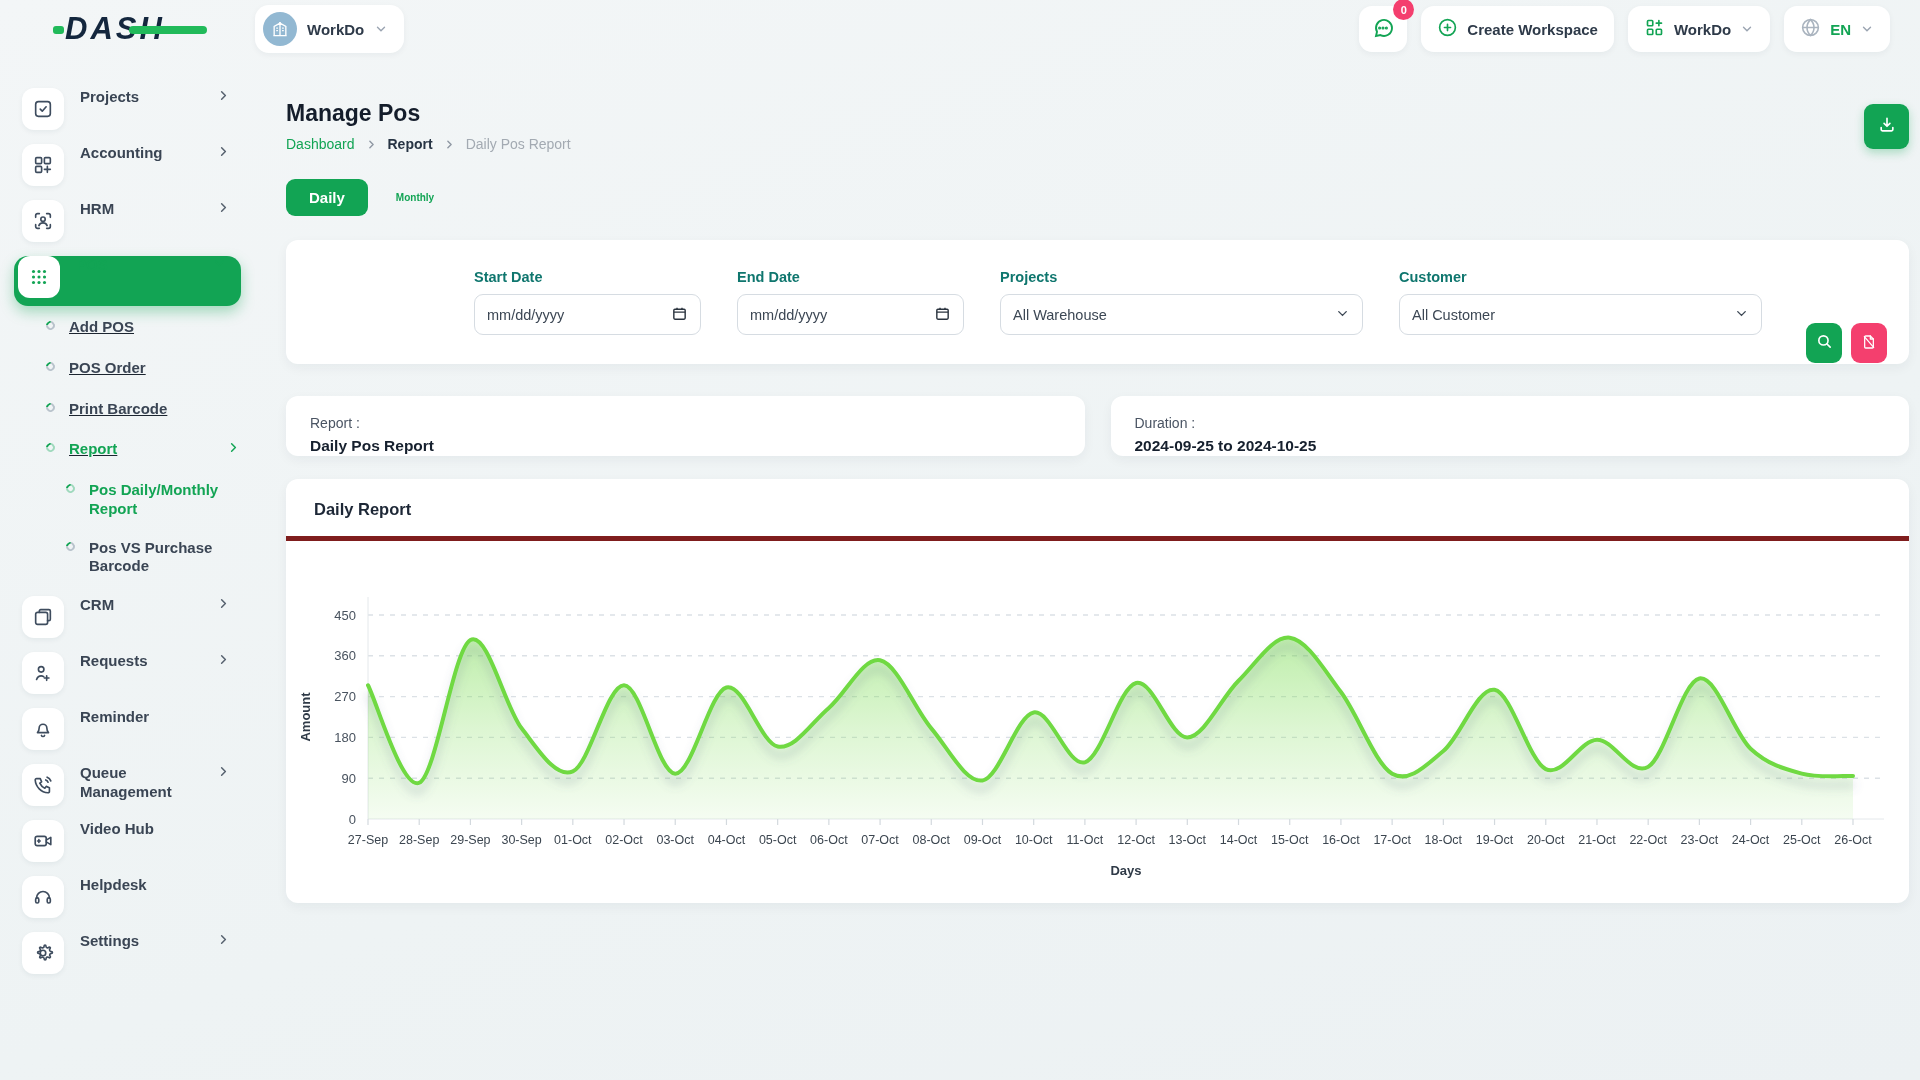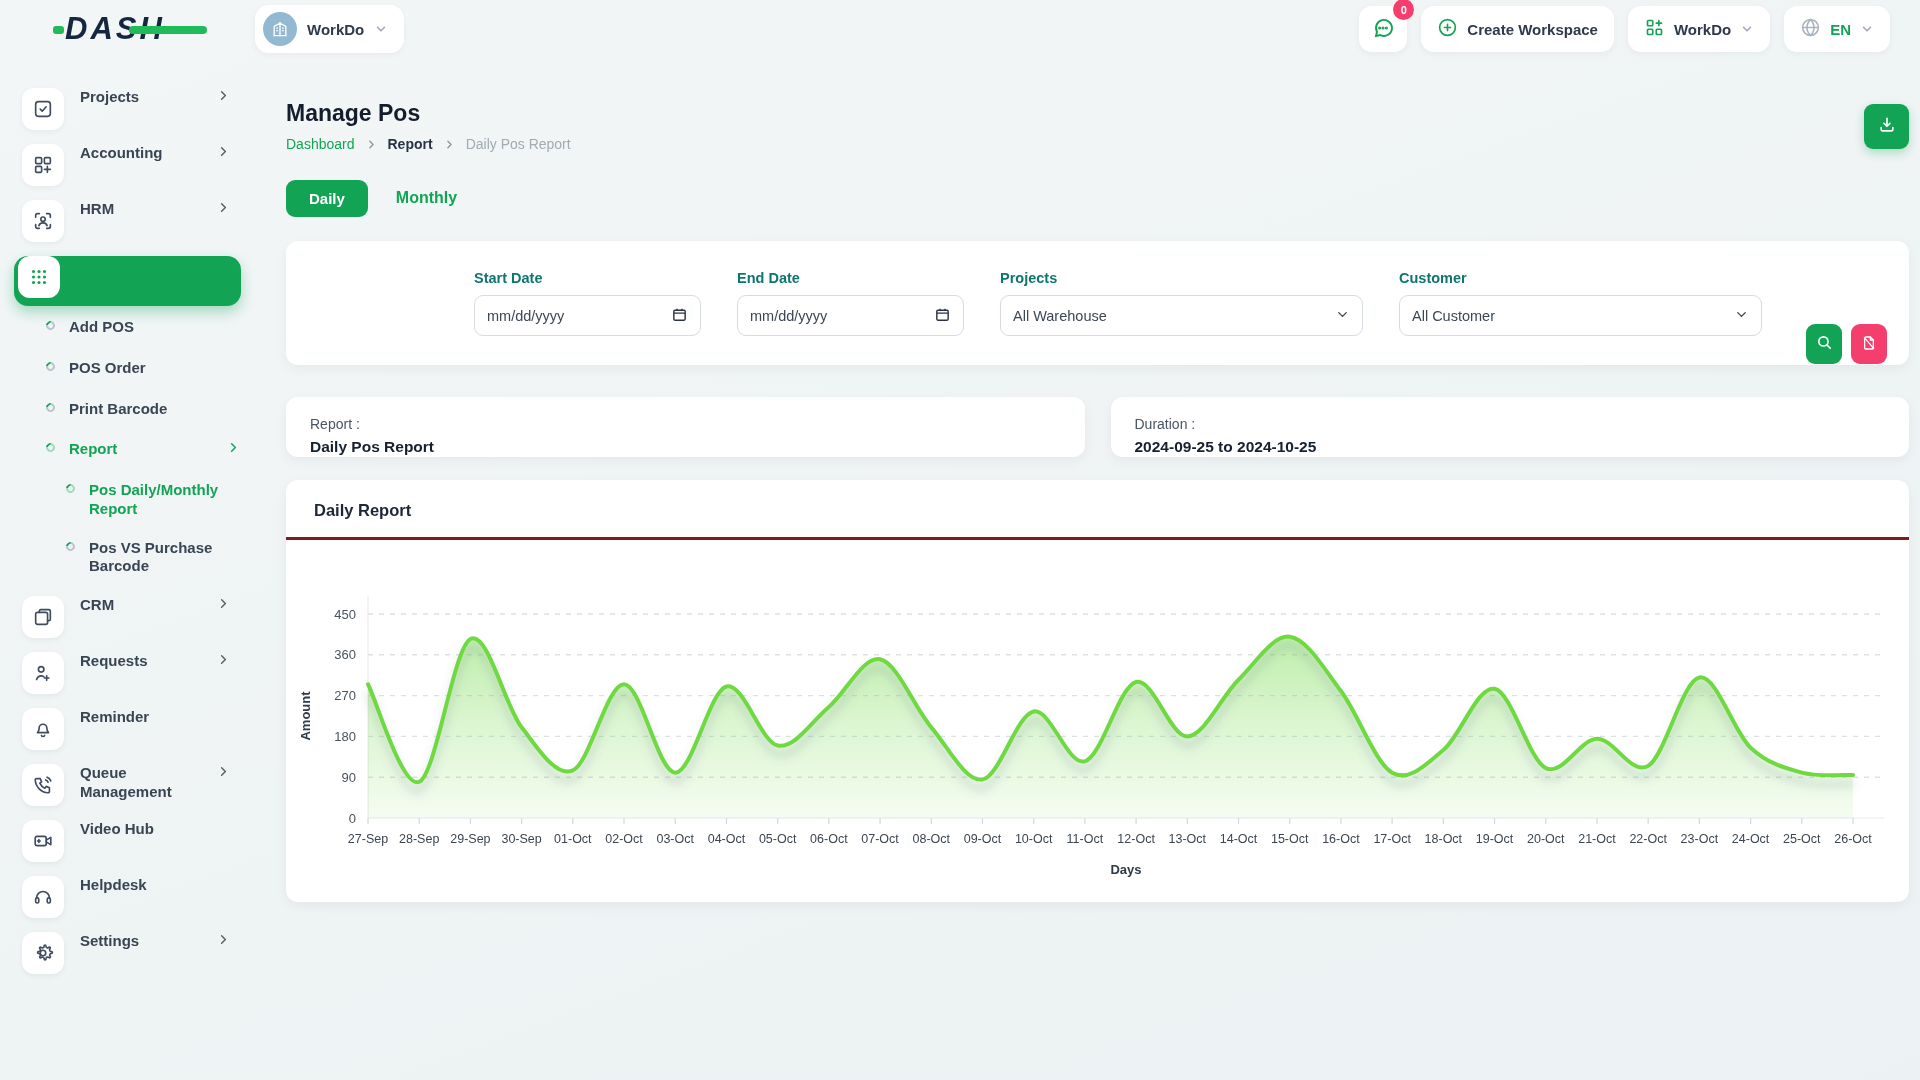--- a/index.html
+++ b/index.html
@@ -35,21 +35,21 @@
   .nav-item.level0 { margin-bottom:14px; padding:0 10px 0 8px; height:42px; }
   .icon-tile { width:42px; height:42px; border-radius:12px; background:#fff; box-shadow:0 2px 5px rgba(25,45,65,.06);
                display:flex; align-items:center; justify-content:center; color:#3e4c5e; flex:0 0 42px; }
   .nav-label { font-size:15px; font-weight:600; color:#3a4554; margin-left:16px; line-height:1.25; }
   .nav-item .chev { margin-left:auto; color:#56616e; display:flex; }
   .nav-item.pos-pill { background:#12a454; border-radius:14px; height:50px; margin:2px 0 12px 0; padding:0 14px 0 4px;
                        box-shadow:0 6px 14px rgba(18,164,84,.35); }
   .nav-item.pos-pill .nav-label { color:#fff; }
   .nav-item.pos-pill .chev { color:#fff; }
   .nav-item.pos-pill .icon-tile { color:#12a454; box-shadow:none; }
-  .nav-item.level1 { padding-left:32px; margin-bottom:22px; }
+  .nav-item.level1 { padding-left:32px; margin-bottom:22px;text-decoration:underline; }
   .nav-item.level2 { padding-left:52px; margin-bottom:20px; padding-right:16px; align-items:flex-start; }
   .nav-item.level2 .nav-label { margin-left:14px; font-size:15px; }
   .nav-item.level1 .nav-label { margin-left:14px; }
   .bullet { width:9px; height:9px; border-radius:50%; border:2px solid #b9c3cc; border-top-color:#12a454;
             transform:rotate(-40deg); flex:0 0 9px; margin-top:3px; }
   .nav-item.active .nav-label { color:#12a454; }
   .nav-item.active .chev { color:#12a454; }
   .bullet-active { border-color:#9fd9bd; border-top-color:#12a454; }
   
   .main { flex:1; padding:42px 16px 0 31px; position:relative; }
@@ -57,41 +57,41 @@
   .page-title { font-size:23px; font-weight:700; color:#141d2b; }
   .breadcrumb { display:flex; align-items:center; gap:10px; margin-top:9px; font-size:14px; }
   .bc-link { color:#12a454; cursor:pointer; }
   .bc-mid { color:#273444; font-weight:600; cursor:pointer; }
   .bc-cur { color:#a3aab2; }
   .bc-sep { color:#8f98a3; display:flex; }
   .dl-btn { margin-left:auto; width:45px; height:45px; border:none; border-radius:9px; background:#12a454; color:#fff;
             display:flex; align-items:center; justify-content:center; cursor:pointer; box-shadow:0 4px 10px rgba(18,164,84,.3); margin-top:4px; }
   .tabs { display:flex; align-items:center; gap:14px; margin-top:27px; }
   .tab-daily { background:#12a454; color:#fff; border:none; border-radius:9px; padding:10px 23px; font-size:15px; font-weight:600; cursor:pointer; }
-  .tab-monthly { background:transparent; color:#12a454; border:none; padding:10px 14px; font-size:16px; font-weight:600; cursor:pointer; }
+  .tab-monthly { background:transparent; color:#12a454; border:none; padding:10px 14px; font-size:10px; font-weight:600; cursor:pointer; }
   .card { background:#fff; border-radius:12px; box-shadow:0 4px 12px rgba(25,45,65,.05); }
   .filter-card { margin-top:24px; height:124px; display:flex; align-items:center; padding:0 22px 0 188px; gap:36px; }
   .field { display:flex; flex-direction:column; }
   .field label { font-size:14.5px; font-weight:600; color:#0f766e; margin-bottom:9px; }
   .inputbox { height:41px; border:1px solid #d6dce2; border-radius:9px; display:flex; align-items:center;
               padding:0 12px; font-size:14.5px; color:#3c4754; background:#fff; cursor:pointer; }
   .inputbox .grow { flex:1; }
   .w-date { width:227px; }
   .w-select { width:363px; }
   .filter-actions { display:flex; gap:9px; align-self:flex-end; margin-bottom:1px; margin-left:8px; }
   .btn-sq { width:36px; height:40px; border:none; border-radius:9px; display:flex; align-items:center; justify-content:center;
             color:#fff; cursor:pointer; }
   .btn-search { background:#12a454; }
   .btn-reset { background:#f43f6e; }
   .summary-row { display:flex; gap:26px; margin-top:32px; }
   .summary-card { flex:1; height:60px; padding:19px 24px; }
   .sum-label { font-size:14px; color:#4a5463; }
   .sum-value { font-size:15.5px; font-weight:700; color:#16202e; margin-top:6px; }
   .chart-card { margin-top:23px; padding-bottom:12px; }
-  .chart-head { padding:21px 28px 17px 28px; border-bottom:3px solid #7f1d1d; }
+  .chart-head { padding:21px 28px 17px 28px; border-bottom:5px solid #7f1d1d; }
   .chart-title { font-size:16.5px; font-weight:700; color:#1d2736; }
   .chart-wrap { padding:14px 4px 0 4px; }
   svg text { font-family:"Liberation Sans","DejaVu Sans",sans-serif; }
 </style>
 </head>
 <body>
 
 <div class="header">
   <div class="logo-zone">
     <div class="logo">

